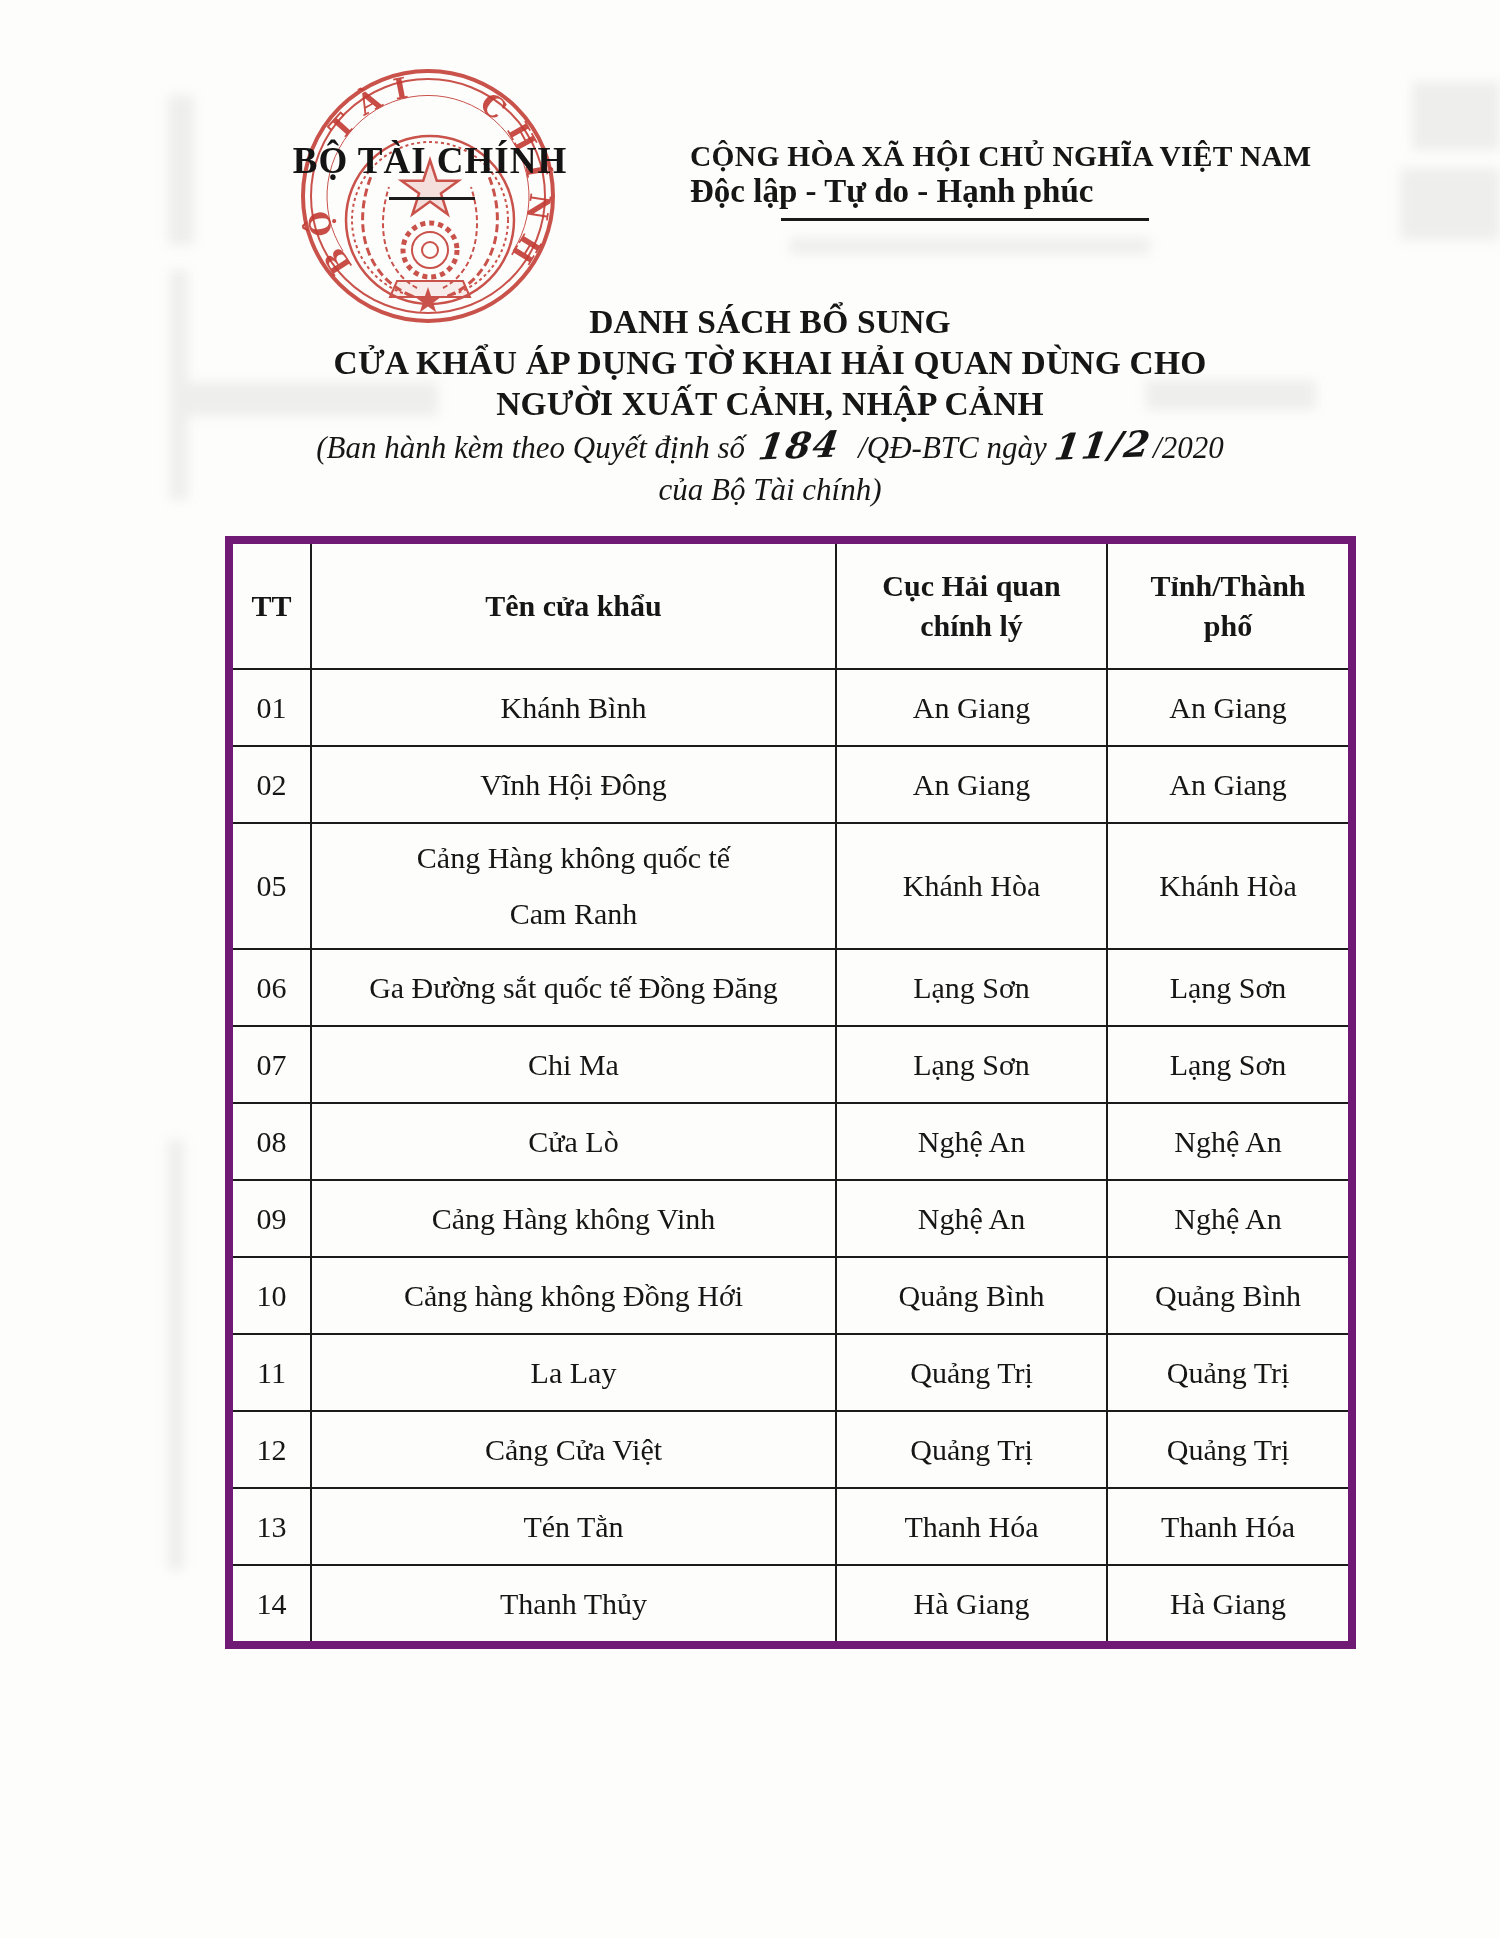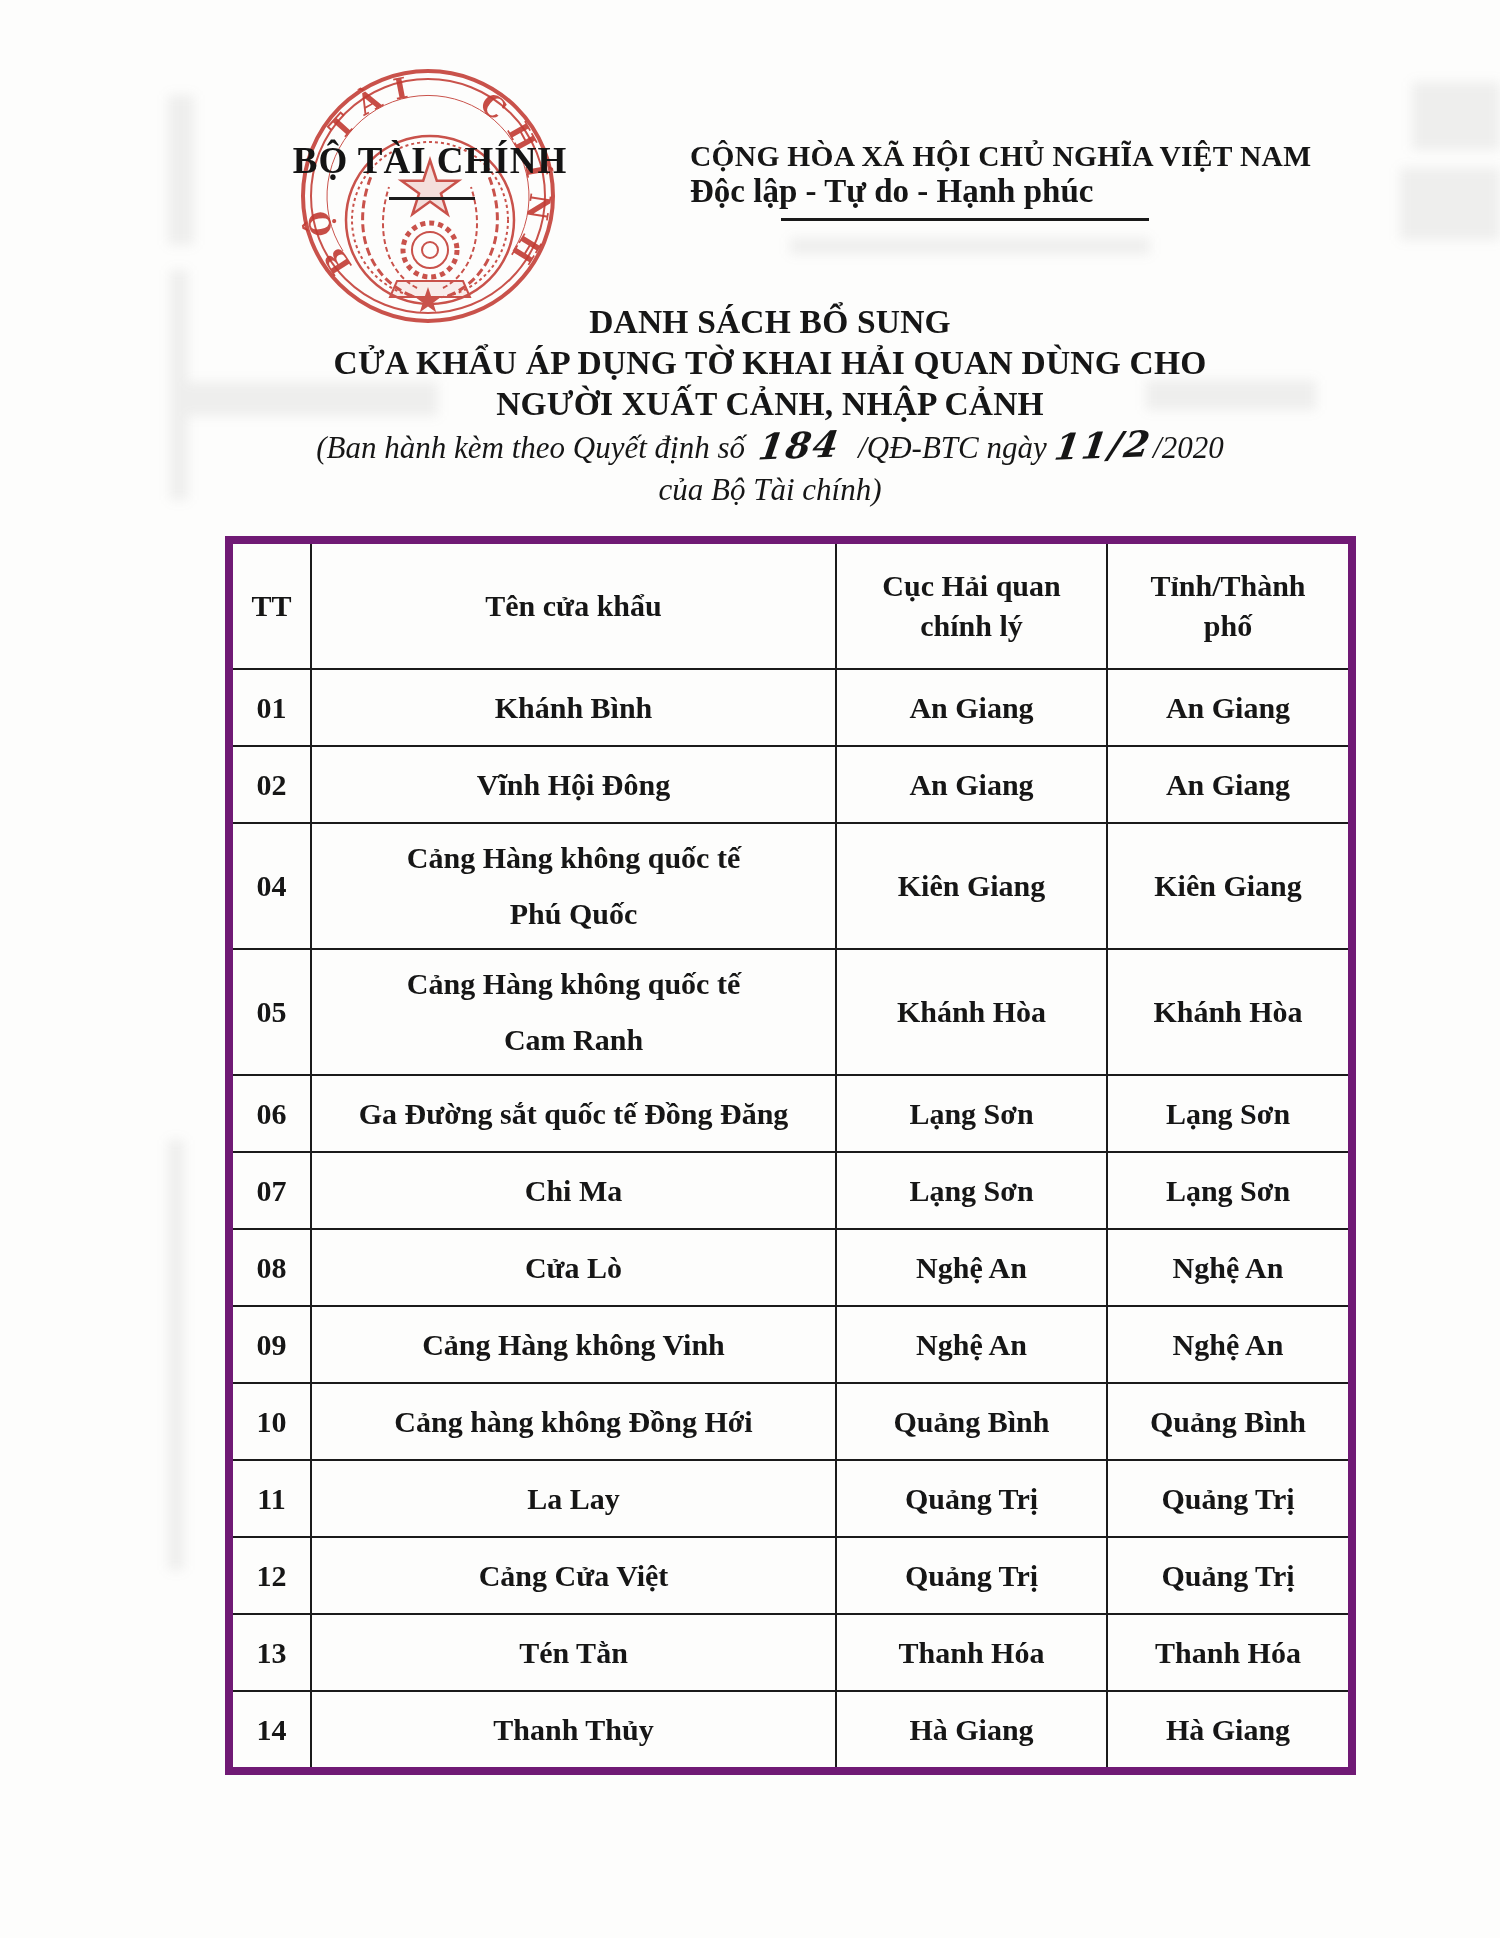--- a/index.html
+++ b/index.html
@@ -46,21 +46,21 @@
     border-collapse:collapse;table-layout:fixed;
     border:8px solid #701a75;
   }
   .doc-table th,.doc-table td{
     border:2.5px solid #1b1b1b;
     text-align:center;vertical-align:middle;
     white-space:pre-line;
     padding:6px 4px;
   }
   .doc-table th{height:112px;font-size:30px;font-weight:bold;line-height:40px;}
-  .doc-table td{height:63px;font-size:30px;font-weight:bold;line-height:38px;text-align:center;}
+  .doc-table td{height:63px;font-size:30px;font-weight:normal;line-height:38px;text-align:center;}
   .doc-table td.cell-name{line-height:56px;}
 </style>
 </head>
 <body>
 
 <div class="page">
 
   <div class="artifact" style="left:168px;top:95px;width:26px;height:150px;"></div>
   <div class="artifact" style="left:170px;top:270px;width:18px;height:230px;"></div>
   <div class="artifact" style="left:1412px;top:82px;width:88px;height:68px;"></div>
@@ -145,27 +145,20 @@
     </tr>
 
     <tr>
       <td class="cell-tt">02</td>
       <td class="cell-name">Vĩnh Hội Đông</td>
       <td class="cell-customs">An Giang</td>
       <td class="cell-province">An Giang</td>
     </tr>
 
 
-    <tr>
-      <td class="cell-tt">04</td>
-      <td class="cell-name">Cảng Hàng không quốc tế
-Phú Quốc</td>
-      <td class="cell-customs">Kiên Giang</td>
-      <td class="cell-province">Kiên Giang</td>
-    </tr>
 
     <tr>
       <td class="cell-tt">05</td>
       <td class="cell-name">Cảng Hàng không quốc tế
 Cam Ranh</td>
       <td class="cell-customs">Khánh Hòa</td>
       <td class="cell-province">Khánh Hòa</td>
     </tr>
 
     <tr>

